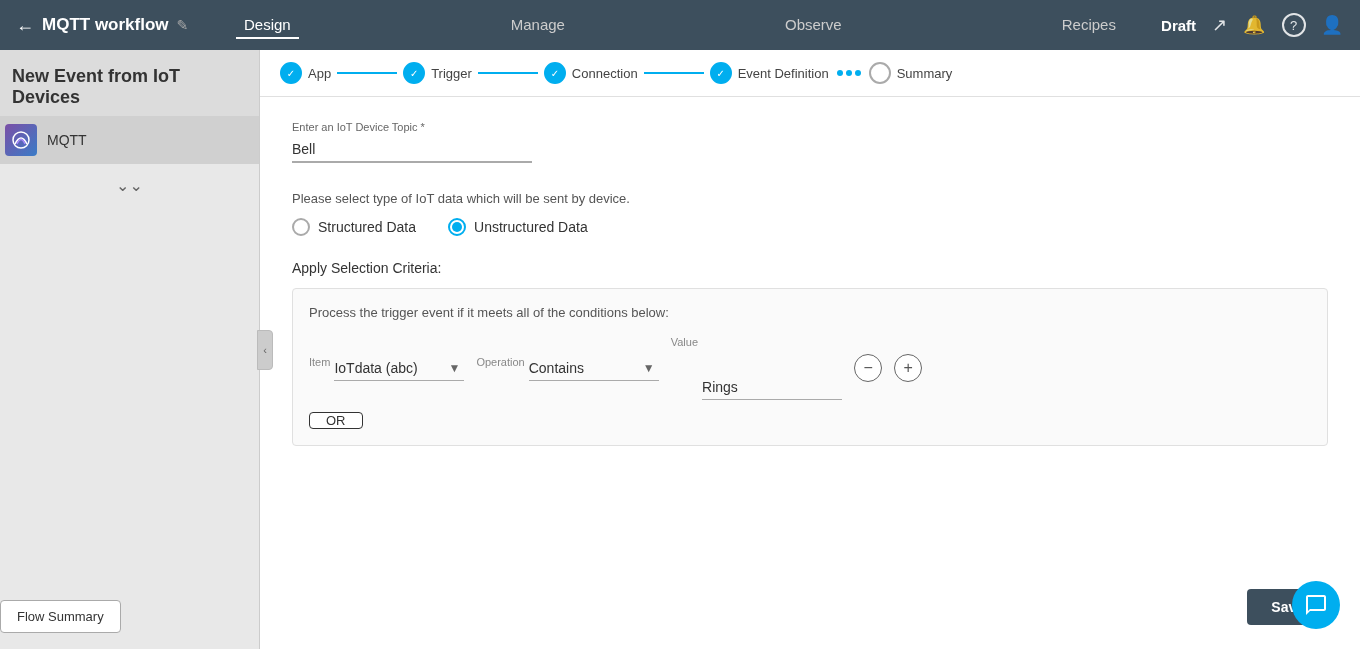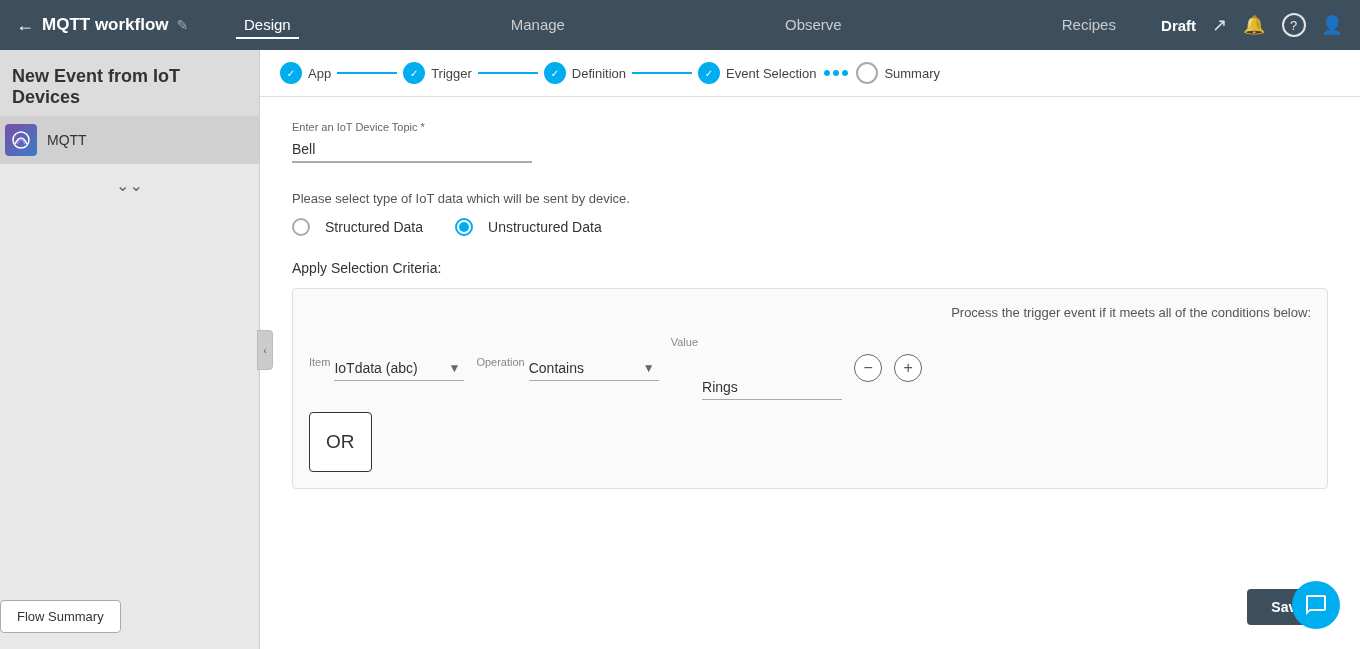--- a/index.html
+++ b/index.html
@@ -245,21 +245,21 @@
       margin: 20px 0 12px 0;
     }
     .radio-group {
       display: flex;
       gap: 32px;
       margin-bottom: 24px;
     }
     .radio-option {
       display: flex;
       align-items: center;
-      gap: 15px;
+      gap: 8px;
       cursor: pointer;
     }
     .radio-outer {
       width: 18px;
       height: 18px;
       border-radius: 50%;
       border: 2px solid #aaa;
       display: flex;
       align-items: center;
       justify-content: center;
@@ -287,21 +287,20 @@
       border: 1px solid #e0e0e0;
       border-radius: 4px;
       padding: 16px;
       background: #fafafa;
       margin-bottom: 16px;
     }
     .criteria-description {
       font-size: 13px;
       color: #555;
       margin-bottom: 16px;
-      text-align: right;
     }
     .criteria-row {
       display: flex;
       align-items: center;
       gap: 12px;
     }
     .criteria-field {
       display: flex;
       flex-direction: row;
       gap: 4px;
@@ -357,22 +356,22 @@
       justify-content: center;
       cursor: pointer;
       font-size: 16px;
       color: #555;
       flex-shrink: 0;
     }
     .or-btn {
       background: white;
       border: 1px solid #333;
       border-radius: 4px;
-      padding: 18px 16px;
-      font-size: 19px;
+      padding: 0 16px;
+      font-size: 13px;
       color: #333;
       cursor: pointer;
       margin-top: 12px;
     }
     .save-btn {
       position: absolute;
       bottom: 24px;
       right: 32px;
       background: #3d4f5d;
       color: white;
@@ -452,26 +451,26 @@
         <span class="step-label">App</span>
       </div>
       <div class="step-line"></div>
       <div class="step">
         <div class="step-circle filled">✓</div>
         <span class="step-label">Trigger</span>
       </div>
       <div class="step-line"></div>
       <div class="step">
         <div class="step-circle filled">✓</div>
-        <span class="step-label">Definition</span>
+        <span class="step-label">Connection</span>
       </div>
       <div class="step-line"></div>
       <div class="step">
         <div class="step-circle filled">✓</div>
-        <span class="step-label">Event Selection</span>
+        <span class="step-label">Event Definition</span>
       </div>
       <div class="step-dots">
         <div class="step-dot"></div>
         <div class="step-dot"></div>
         <div class="step-dot"></div>
       </div>
       <div class="step">
         <div class="step-circle empty"></div>
         <span class="step-label">Summary</span>
       </div>

